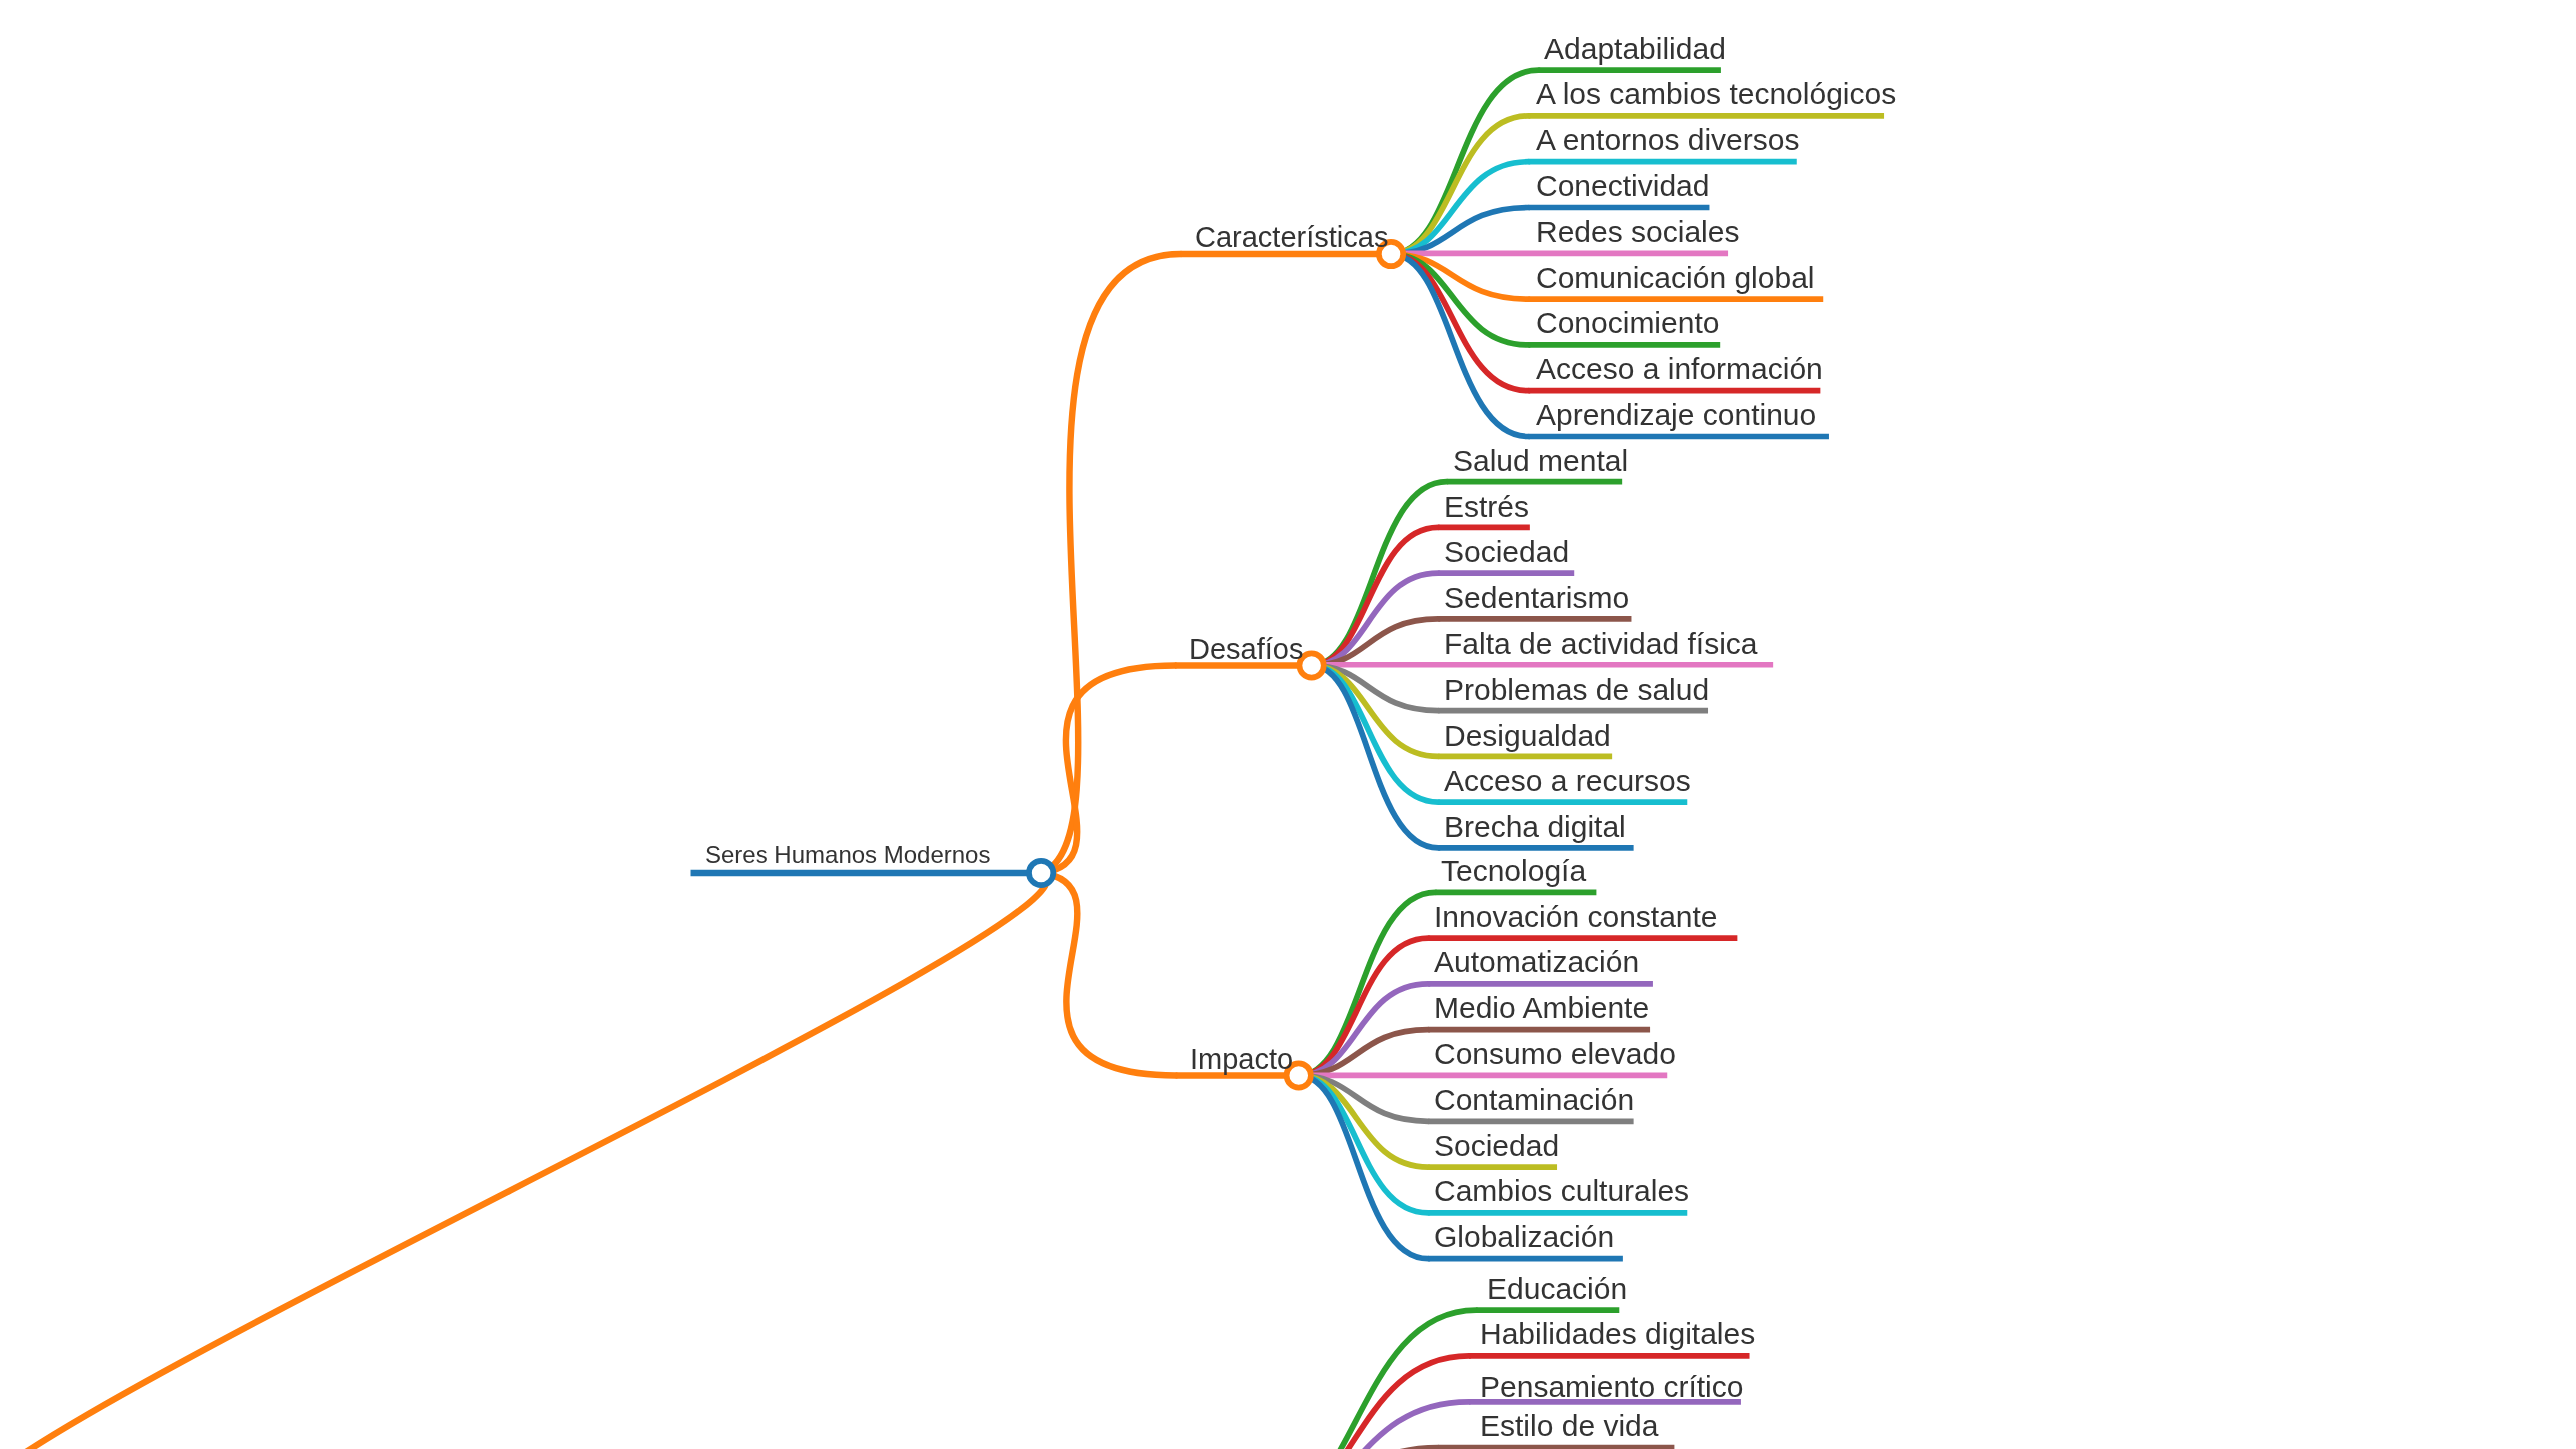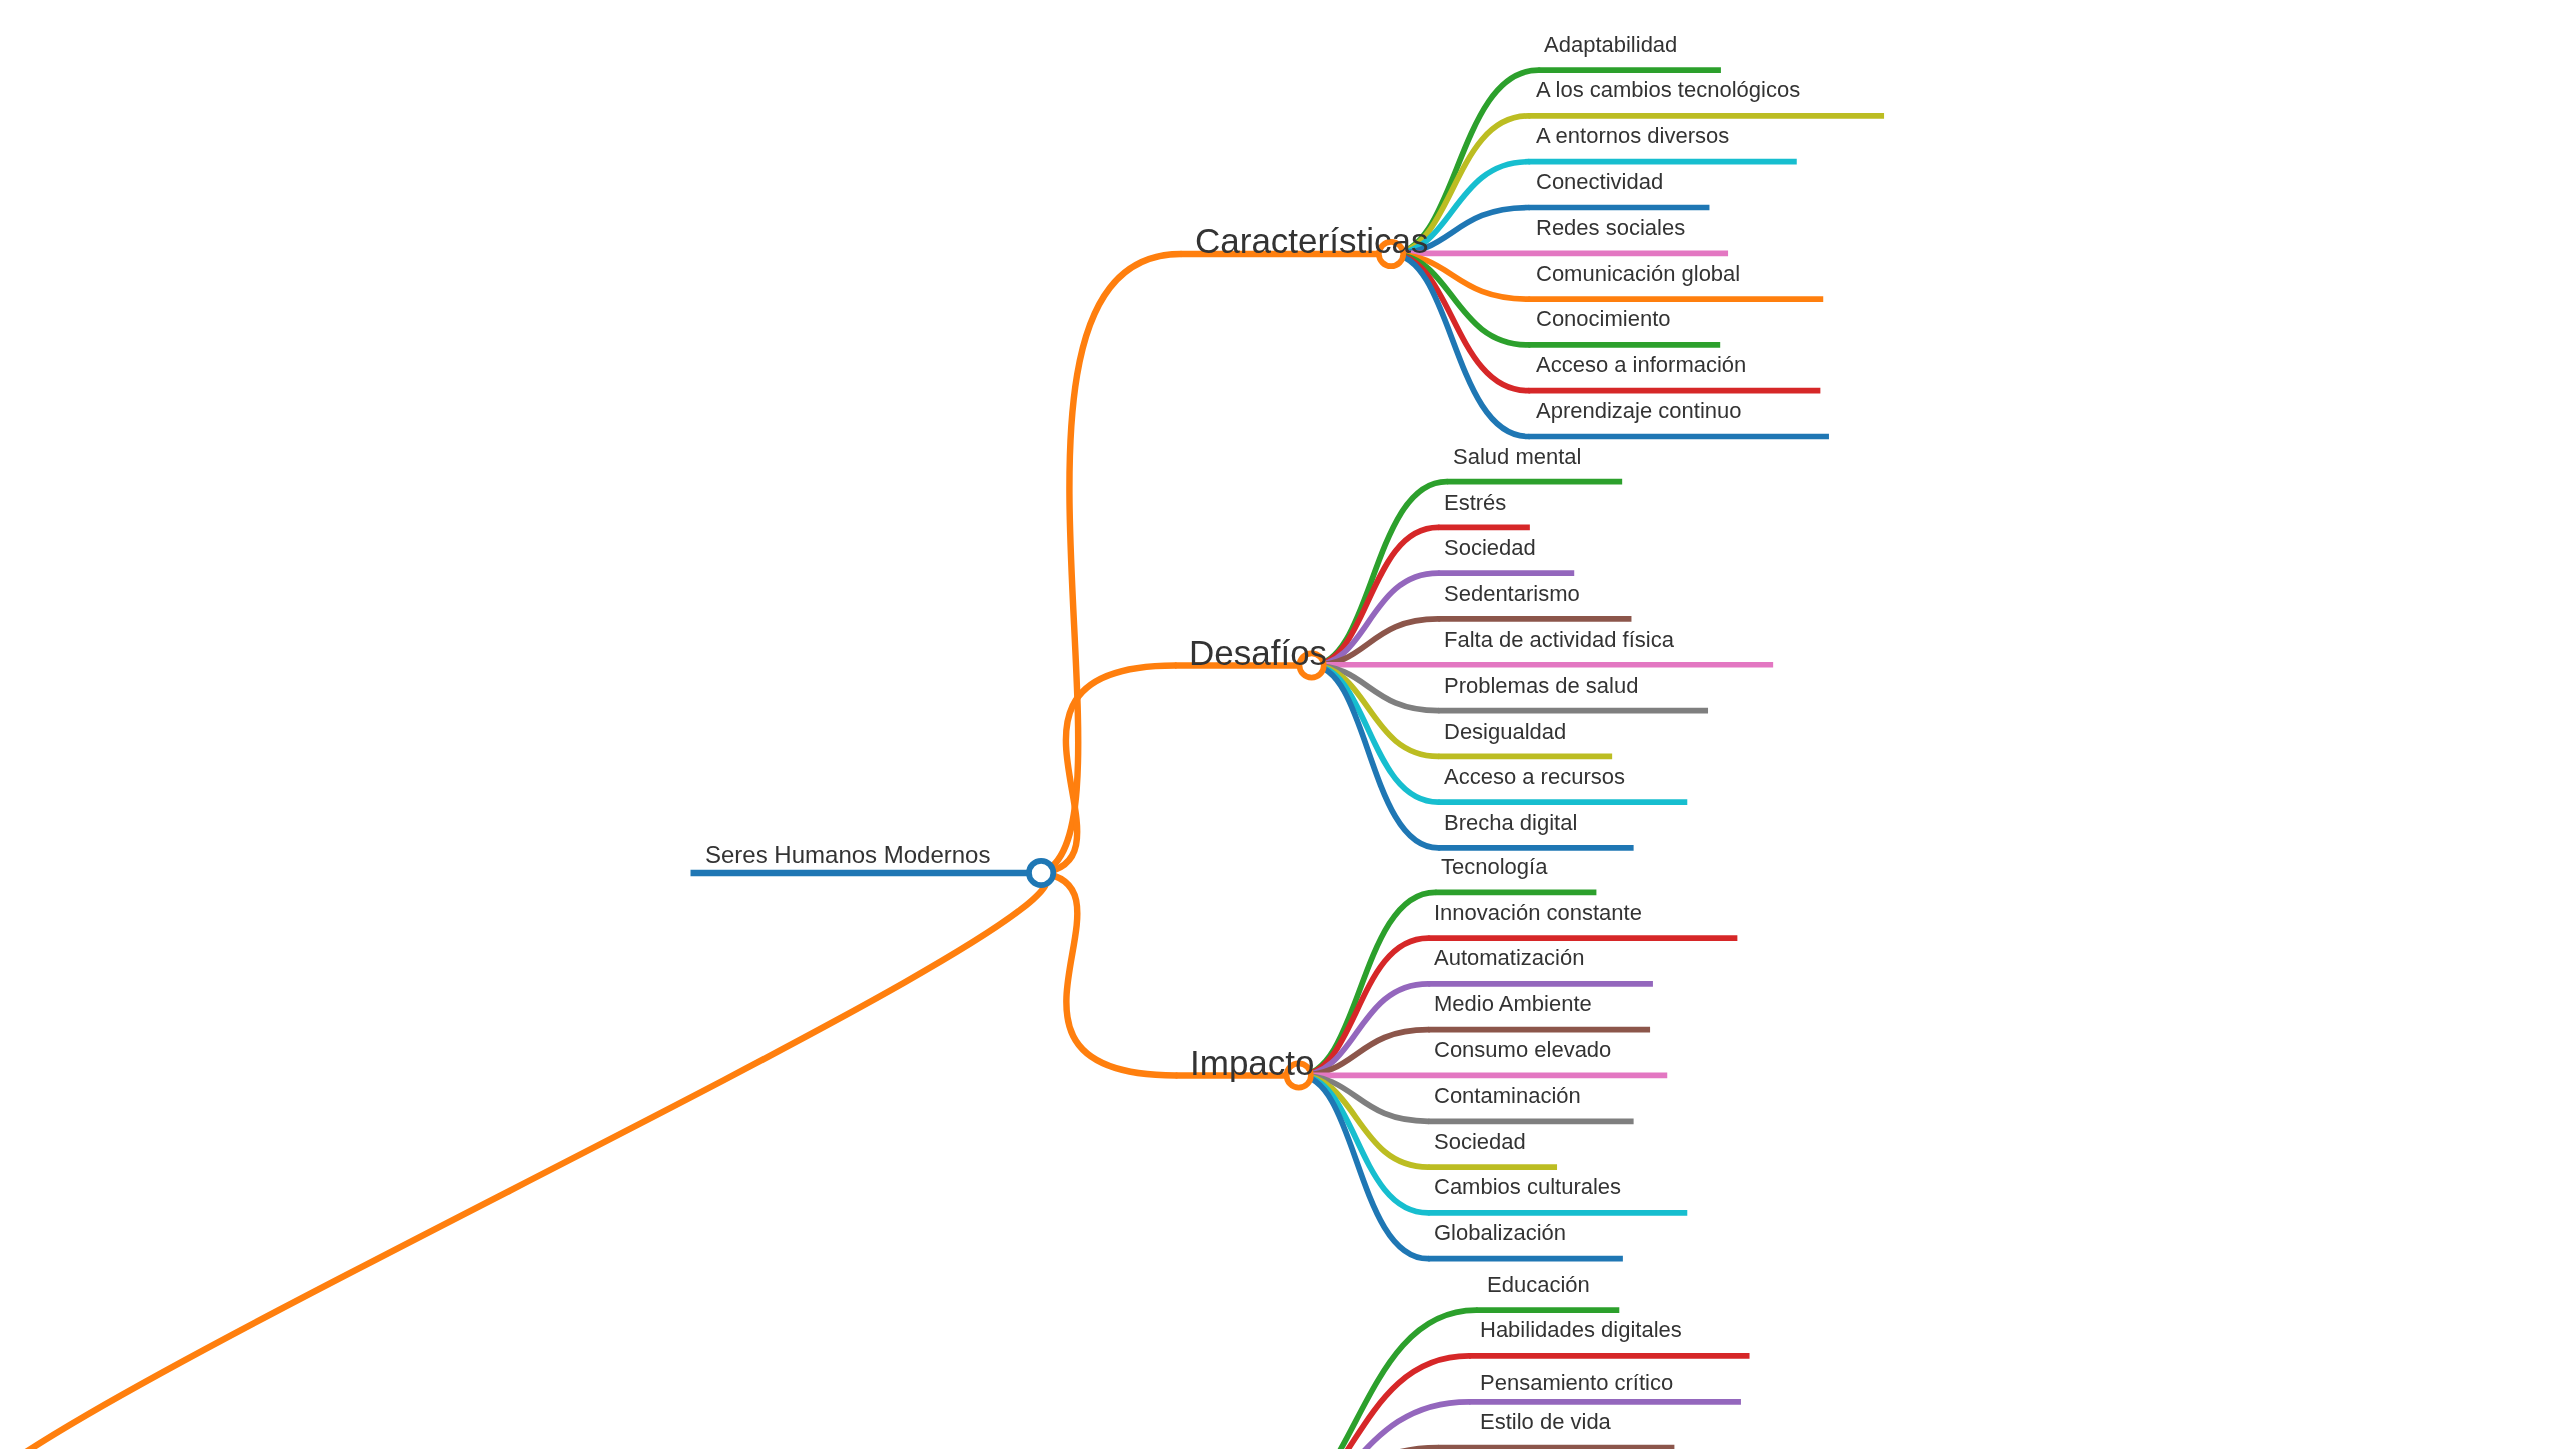--- a/index.html
+++ b/index.html
@@ -31,24 +31,24 @@
     white-space: nowrap;
     color: #333333;
     font-family: "Liberation Sans", sans-serif;
     line-height: 1;
     -webkit-font-smoothing: antialiased;
   }
   .root-label {
     font-size: 24px;
   }
   .branch-label {
-    font-size: 35px;
+    font-size: 29px;
   }
   .leaf-label {
-    font-size: 22px;
+    font-size: 30px;
   }
 </style>
 </head>
 <body>
 
 <div id="mindmap-root">
 
   <svg id="mindmap-svg" viewBox="0 0 3600 2025" preserveAspectRatio="none" xmlns="http://www.w3.org/2000/svg">
     <g id="connector-layer">
         <line x1="965" y1="1220" x2="1455" y2="1220" stroke="#1f77b4" stroke-width="9" stroke-linecap="butt"></line>

